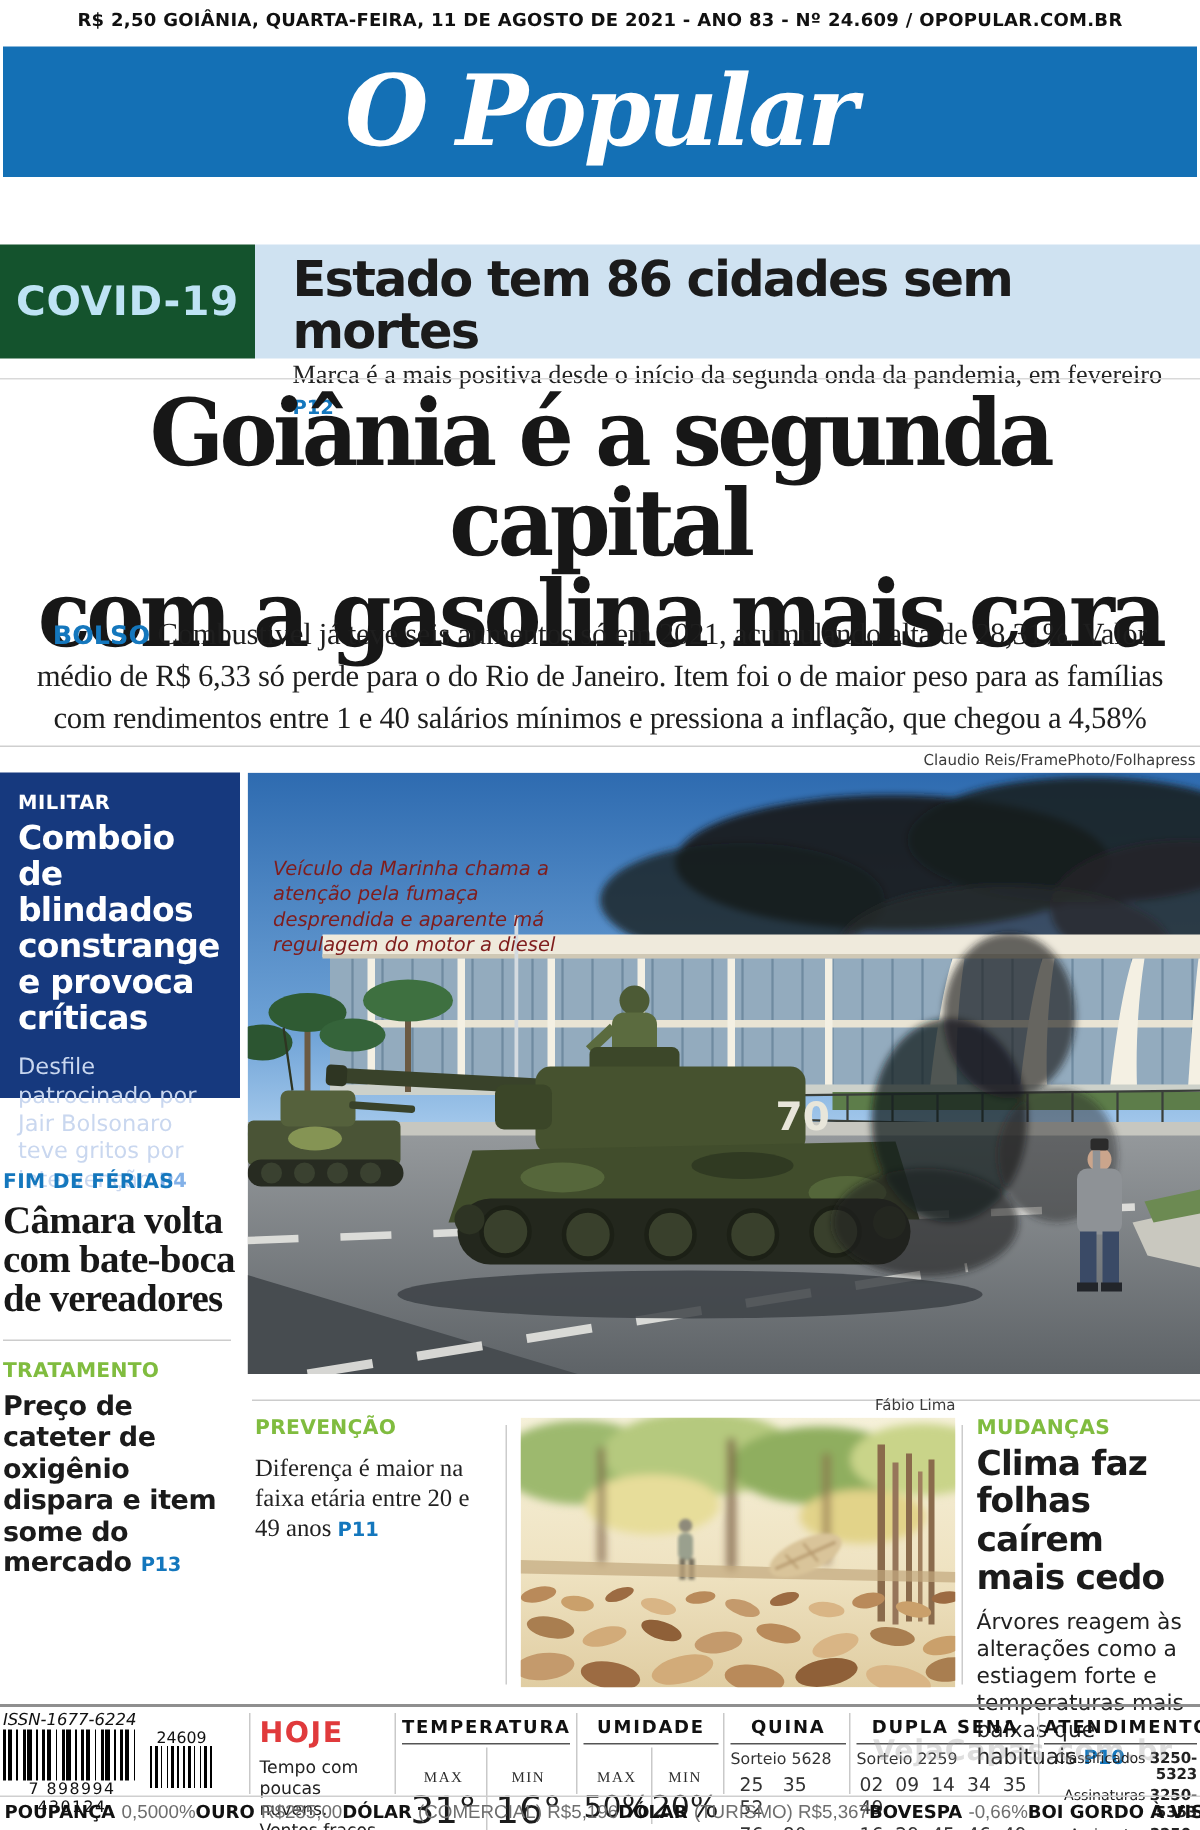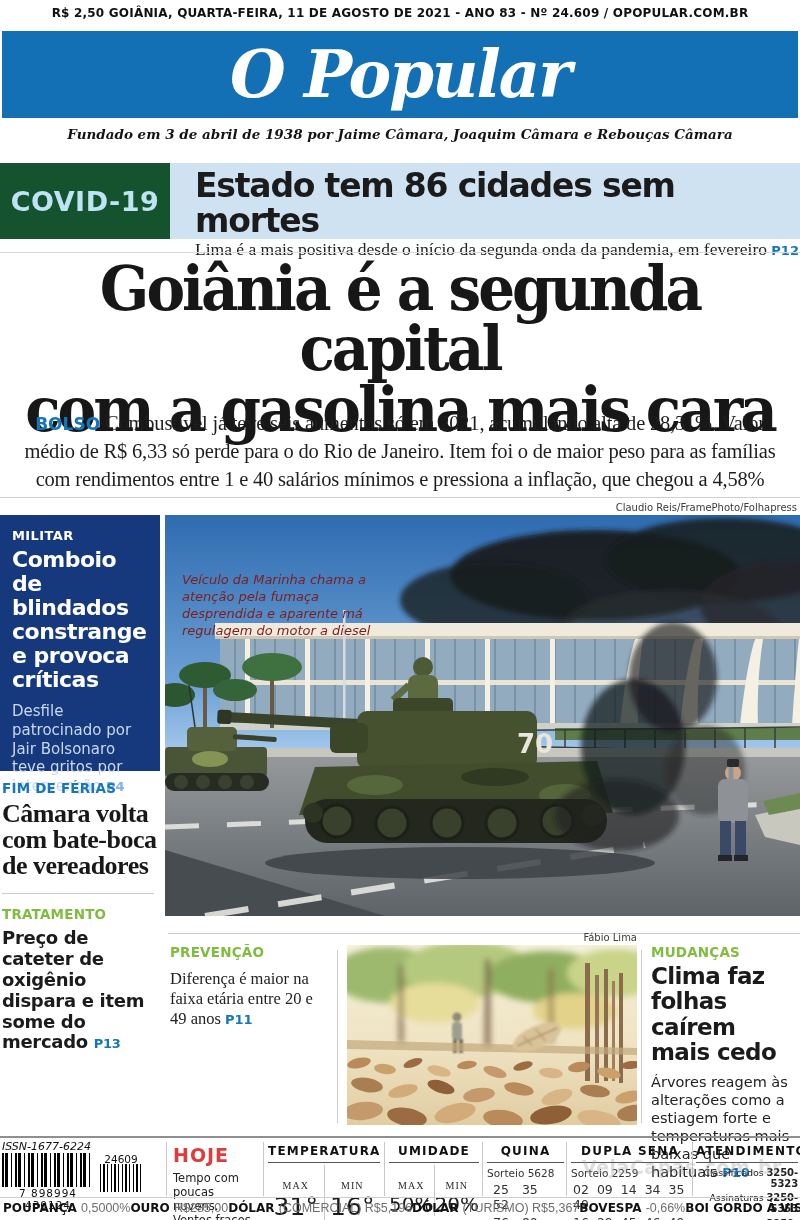--- a/index.html
+++ b/index.html
@@ -33,21 +33,21 @@
   .lead-headline{position:absolute;top:259px;left:0;width:800px;text-align:center;
       font-family:"DejaVu Serif",serif;font-weight:bold;font-size:58px;line-height:.98;
       letter-spacing:-3px;color:#171717;transform:scaleY(1.06);transform-origin:top;}
   .lead-deck{position:absolute;top:409px;left:15px;width:770px;text-align:center;
       font-family:"Liberation Serif",serif;font-size:20.5px;line-height:1.37;color:#1e1e1e;letter-spacing:-.2px;}
   .lead-deck .kick{font-family:"DejaVu Sans",sans-serif;font-weight:bold;font-size:17px;color:#1477bd;letter-spacing:0;}
   .hr2{position:absolute;top:497px;left:0;width:800px;height:1px;background:#cfcfcf;}
   .credit-main{position:absolute;top:502px;right:3px;font-size:10px;color:#3b3b3b;}
 
   
-  .militar{position:absolute;top:515px;left:0;width:160px;height:256px;background:#16397e;
+  .militar{position:absolute;top:515px;left:0;width:160px;height:217px;background:#16397e;
            box-sizing:border-box;padding:13px 10px 0 12px;}
   .kicker{font-size:13px;font-weight:bold;letter-spacing:.4px;}
   .militar .kicker{color:#ffffff;}
   .militar h3{margin:5px 0 0 0;font-size:22px;font-weight:bold;color:#ffffff;line-height:1.09;letter-spacing:-.5px;}
   .militar .deck{margin-top:10px;font-size:15px;line-height:1.26;color:#c9d7ef;}
   .militar .pref{color:#83b1e8;}
 
   
   .main-photo{position:absolute;top:515px;left:165px;width:635px;height:401px;overflow:hidden;}
   .main-caption{position:absolute;top:56px;left:17px;width:190px;font-size:13px;font-weight:500;
@@ -112,29 +112,28 @@
 </head>
 <body>
 
 <div id="page">
 
   <div class="topline">R$ 2,50   GOIÂNIA, QUARTA-FEIRA, 11 DE AGOSTO DE 2021 - ANO 83 - Nº 24.609 / OPOPULAR.COM.BR</div>
 
   <div class="masthead">
     <h1>O Popular</h1>
   </div>
-  <div class="founded">Fundado em 3 de abril de 1938 por Jaime Câmara, Joaquim Câmara e Rebouças Câmara</div>
 
   <div class="covid">
     <div class="covid-box">
       <span>COVID-19</span>
     </div>
     <div class="covid-right">
       <h2>Estado tem 86 cidades sem mortes</h2>
-      <div class="deck"><span>Lima é a mais positiva desde o início da segunda onda da pandemia, em fevereiro </span><span class="pref">P12</span></div>
+      <div class="deck"><span>Marca é a mais positiva desde o início da segunda onda da pandemia, em fevereiro </span><span class="pref">P12</span></div>
     </div>
   </div>
 
   <div class="hr1"></div>
 
   <div class="lead-headline">
     <div>Goiânia é a segunda capital</div>
     <div>com a gasolina mais cara</div>
   </div>
   <div class="lead-deck">

